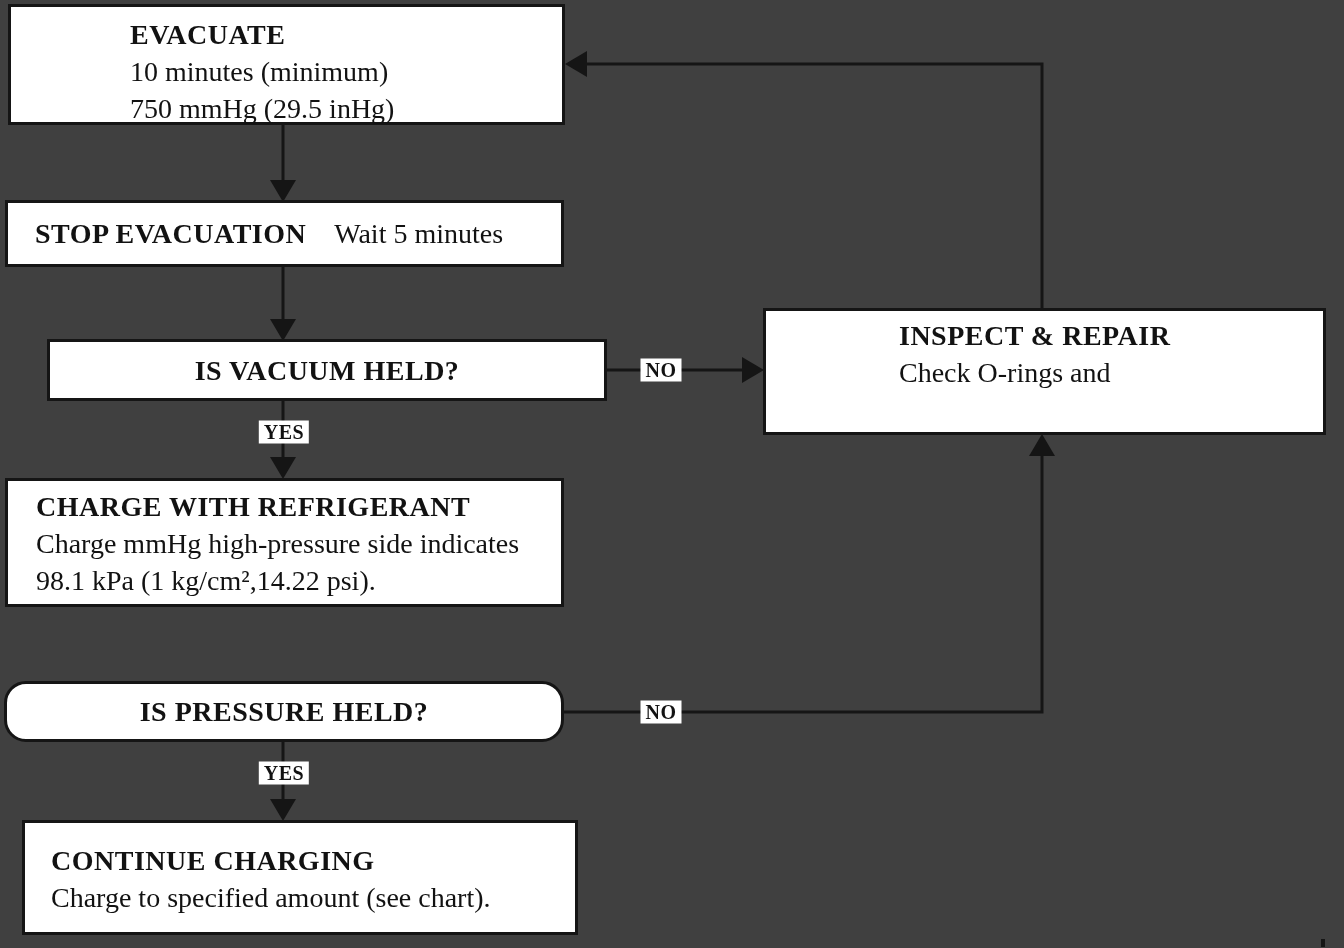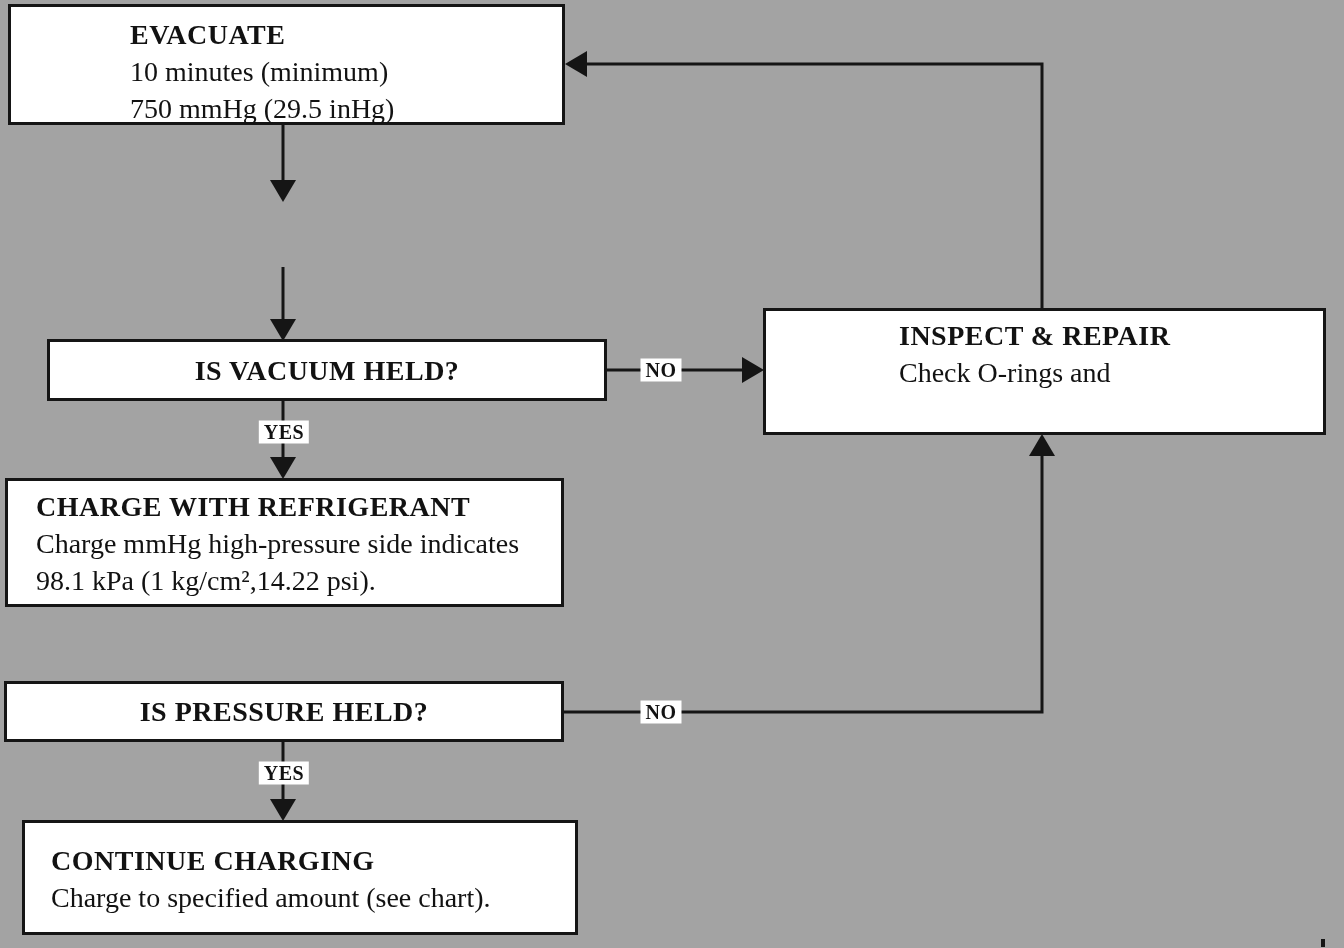--- a/index.html
+++ b/index.html
@@ -5,21 +5,21 @@
   html, body {
     margin: 0; padding: 0;
     width: 1344px; height: 948px;
     background: #ffffff;
     font-family: "Liberation Serif", serif;
     color: #121212;
   }
   .canvas {
     position: relative;
     width: 1344px; height: 948px;
-    background: #a3a3a3;
+    background: #404040;
     overflow: hidden;
   }
   svg.wires {
     position: absolute; left: 0; top: 0;
     width: 1344px; height: 948px;
     pointer-events: none;
   }
   .box {
     position: absolute;
     box-sizing: border-box;
@@ -29,21 +29,21 @@
     line-height: 37px;
   }
   .box .title { font-weight: bold; letter-spacing: 0.5px; }
   .box .line  { font-weight: normal; }
 
   #box-evacuate  { left: 8px;   top: 4px;   width: 557px; height: 121px; padding: 9px 8px 0 119px; }
   #box-stop      { left: 5px;   top: 200px; width: 559px; height: 67px;  display: flex; align-items: center; padding-left: 27px; }
   #box-stop .note { margin-left: 28px; font-weight: normal; }
   #box-vacuum    { left: 4px;   top: 339px; width: 560px; height: 62px;  display: flex; align-items: center; justify-content: center; margin-left: 43px; }
   #box-charge    { left: 5px;   top: 478px; width: 559px; height: 129px; padding: 7px 4px 0 28px; }
-  #box-pressure  { left: 4px;   top: 681px; width: 560px; height: 61px;  display: flex; align-items: center; justify-content: center; }
+  #box-pressure  { left: 4px;   top: 681px; width: 560px; height: 61px;  display: flex; align-items: center; justify-content: center; border-radius: 22px; }
   #box-continue  { left: 22px;   top: 820px; width: 556px; height: 115px; padding: 19px 4px 0 26px; }
   #box-inspect   { left: 763px; top: 308px; width: 563px; height: 127px; padding: 6px 4px 0 133px; }
 
   .edge-label {
     position: absolute;
     transform: translate(-50%, -50%);
     background: #ffffff;
     font-size: 20px;
     font-weight: bold;
     letter-spacing: 0.5px;
@@ -87,20 +87,24 @@
       <polygon points="587,51 587,77 565,64"></polygon>
     </g>
   </svg>
 
   <div class="box" id="box-evacuate">
     <div class="title">EVACUATE</div>
     <div class="line">10 minutes (minimum)</div>
     <div class="line">750 mmHg (29.5 inHg)</div>
   </div>
 
+  <div class="box" id="box-stop">
+    <span class="title">STOP EVACUATION</span>
+    <span class="note">Wait 5 minutes</span>
+  </div>
 
   <div class="box" id="box-vacuum">
     <span class="title">IS VACUUM HELD?</span>
   </div>
 
   <div class="box" id="box-charge">
     <div class="title">CHARGE WITH REFRIGERANT</div>
     <div class="line">Charge mmHg high-pressure side indicates</div>
     <div class="line">98.1 kPa (1 kg/cm²,14.22 psi).</div>
   </div>

